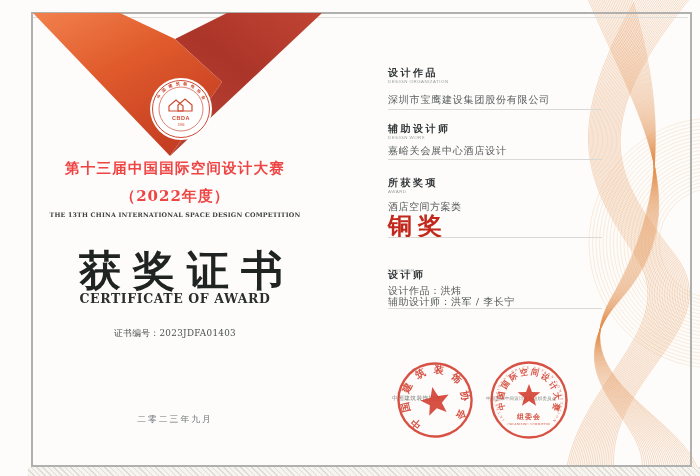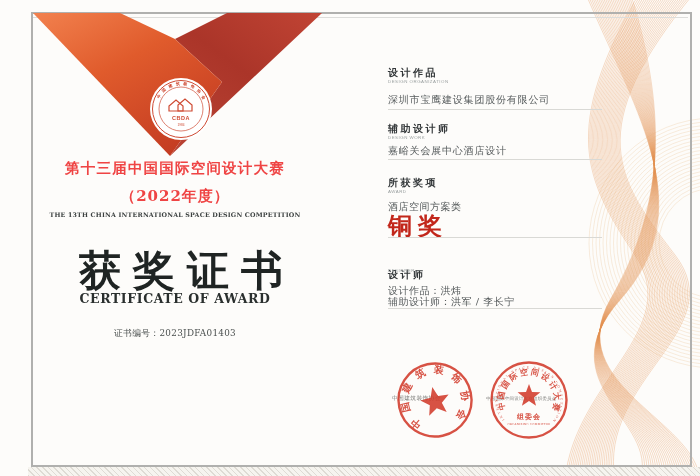--- a/index.html
+++ b/index.html
@@ -152,20 +152,21 @@
       <text y="16.5" text-anchor="middle" font-size="3.2" fill="#cf4a33" font-family="Liberation Sans, sans-serif">1984</text>
     </g>
   </svg>
 
   <div class="abs lcol title-cn">第十三届中国国际空间设计大赛</div>
   <div class="abs lcol year-cn">（2022年度）</div>
   <div class="abs lcol en1">THE 13TH CHINA INTERNATIONAL SPACE DESIGN COMPETITION</div>
   <div class="abs lcol cert-title-en">CERTIFICATE OF AWARD</div>
   <div class="abs lcol cert-title">获奖证书</div>
   <div class="abs lcol cert-no">证书编号：2023JDFA01403</div>
+  <div class="abs lcol issue-date">二零二三年九月</div>
 
   <div class="rcol-item f-label" style="top:66px">设计作品</div>
   <div class="rcol-item f-label-en" style="top:79px">DESIGN ORGANIZATION</div>
   <div class="rcol-item f-value" style="top:93px">深圳市宝鹰建设集团股份有限公司</div>
   <div class="u-line" style="top:109px"></div>
 
   <div class="rcol-item f-label" style="top:122px">辅助设计师</div>
   <div class="rcol-item f-label-en" style="top:135px">DESIGN WORK</div>
   <div class="rcol-item f-value" style="top:144px">嘉峪关会展中心酒店设计</div>
   <div class="u-line" style="top:159px"></div>

